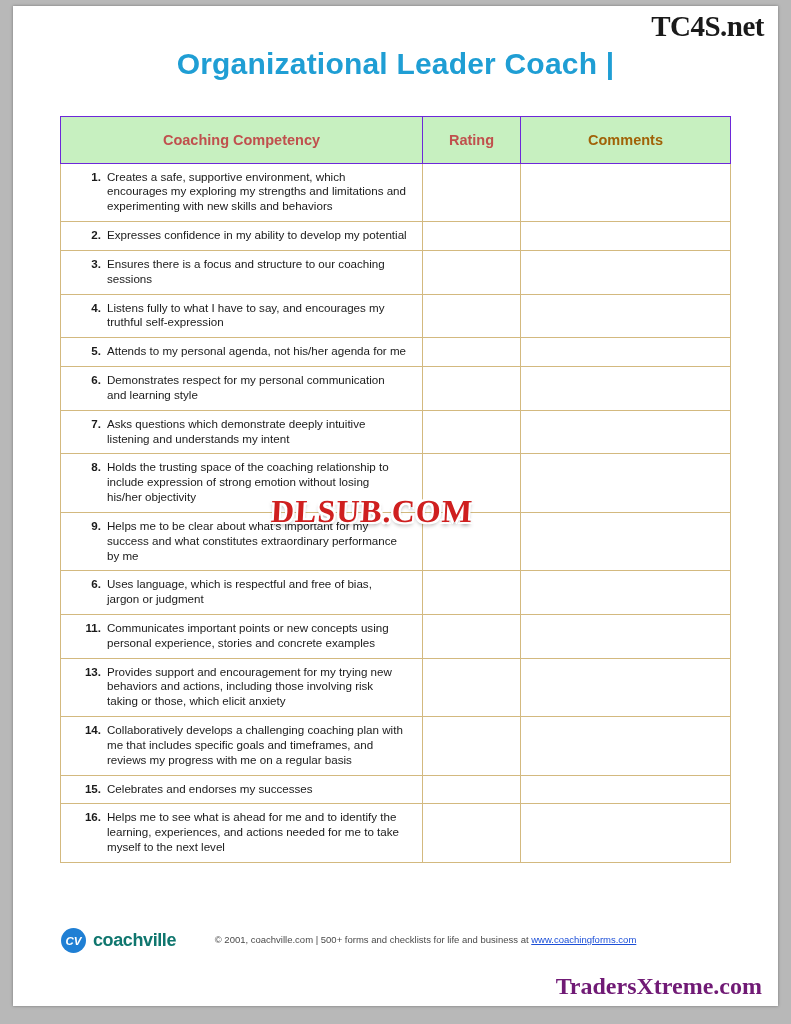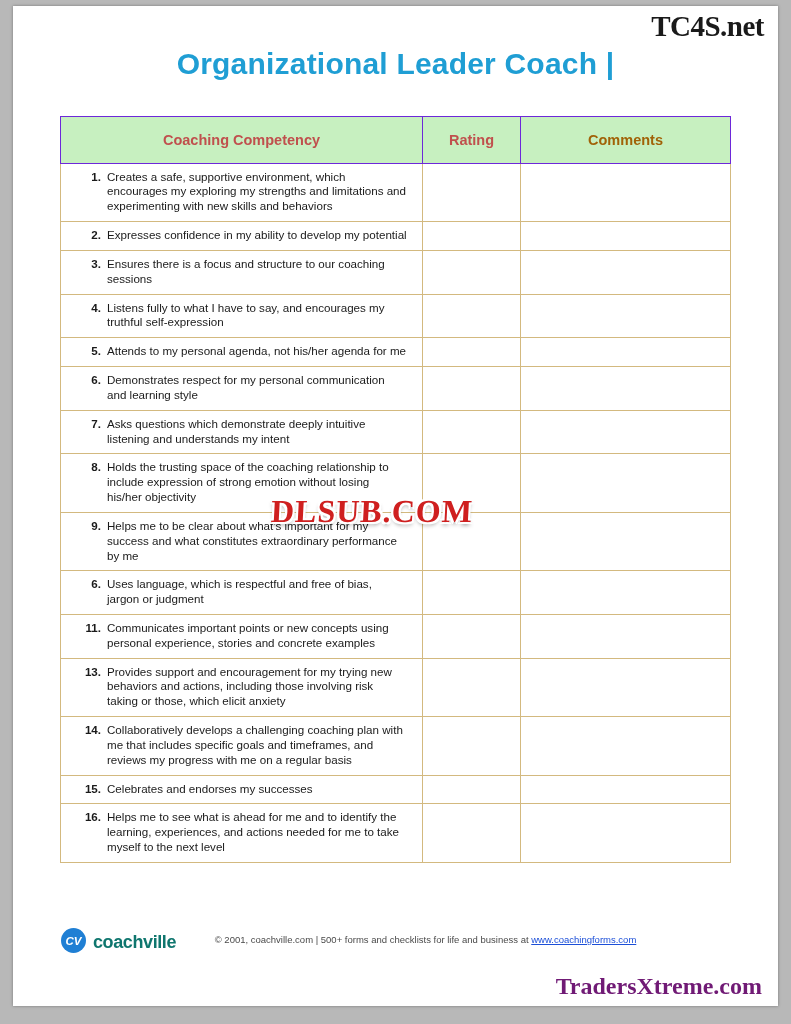--- a/index.html
+++ b/index.html
@@ -114,21 +114,21 @@
     left: 0;
     right: 0;
     bottom: 44px;
     height: 34px;
   }
   .footer .logo {
     position: absolute;
     left: 48px;
     top: 0;
     display: flex;
-    align-items: flex-end;
+    align-items: center;
   }
   .footer .logo .badge {
     width: 25px;
     height: 25px;
     border-radius: 50%;
     background: #1f7fd4;
     color: #fff;
     font-size: 11.5px;
     font-weight: bold;
     display: flex;

